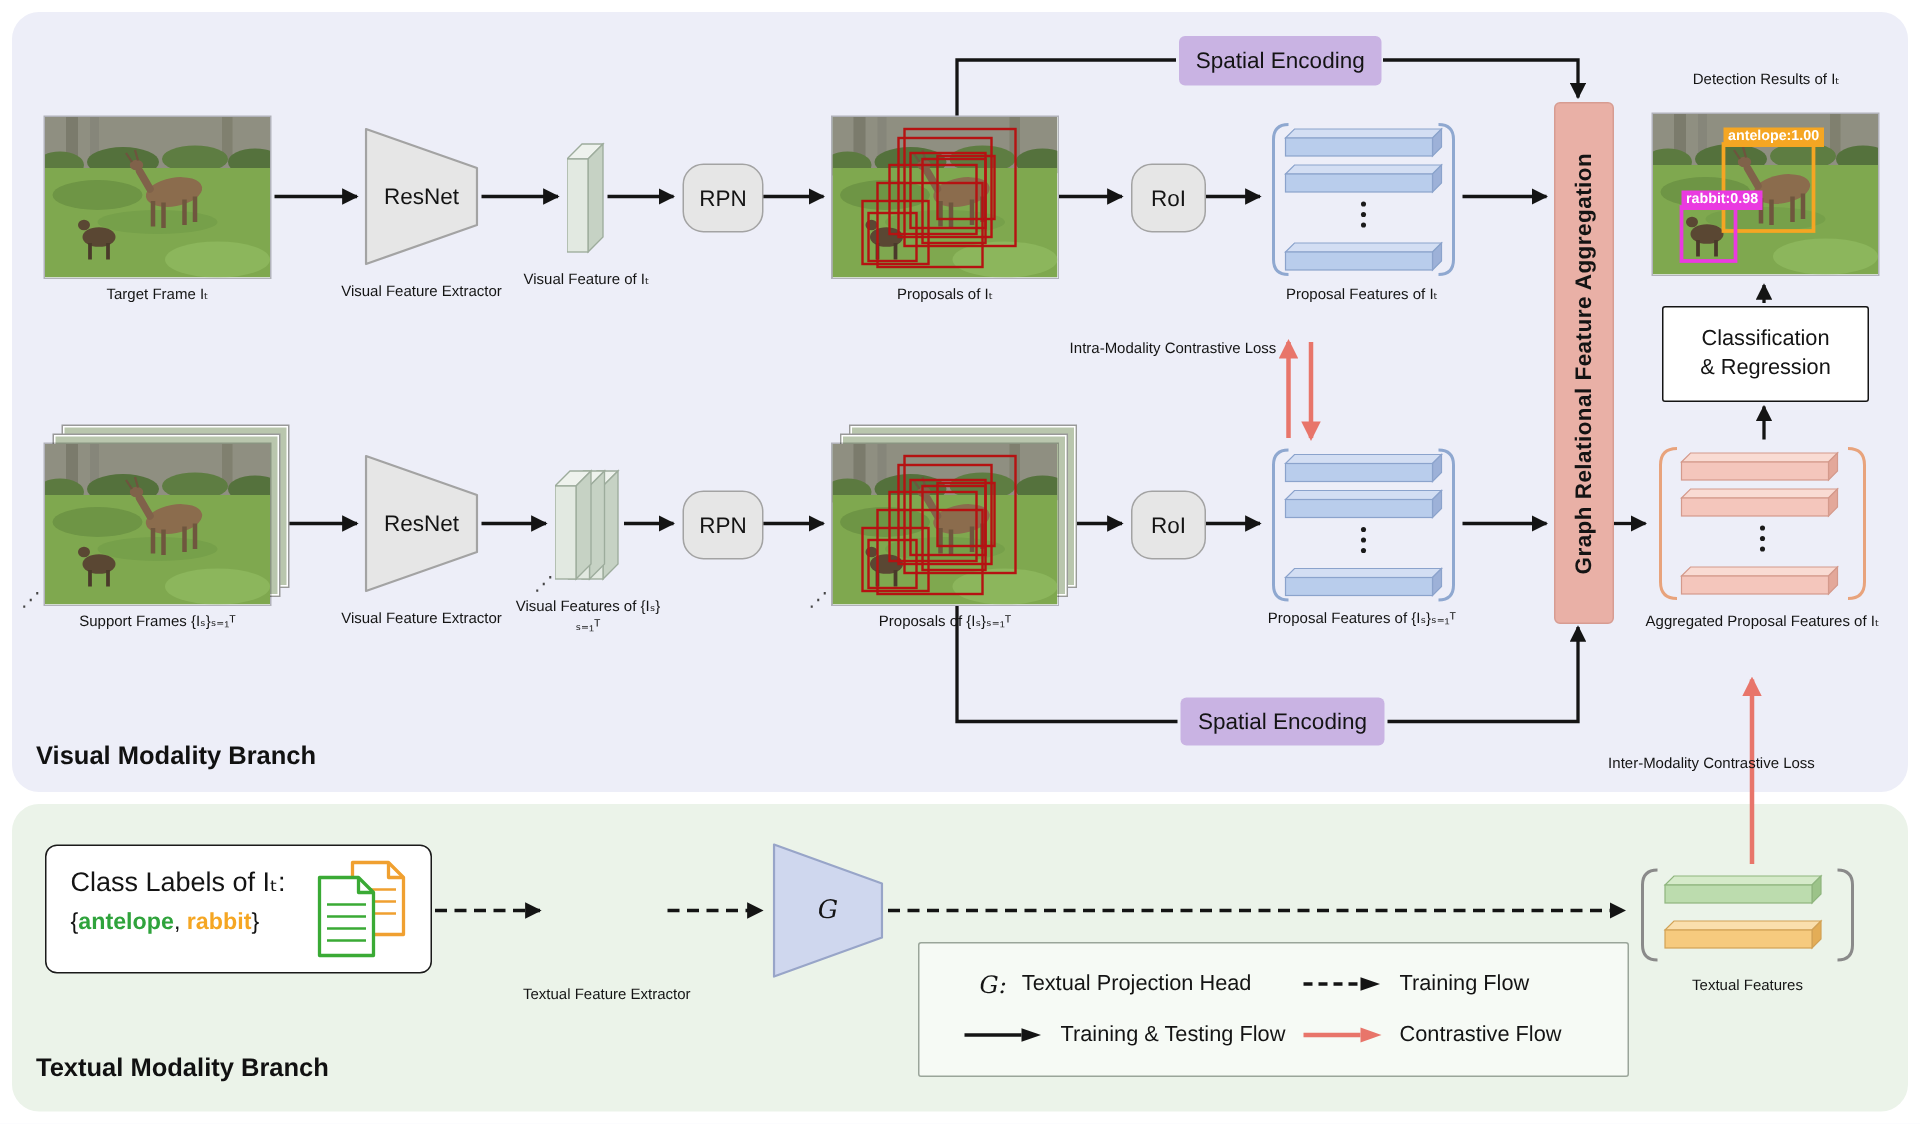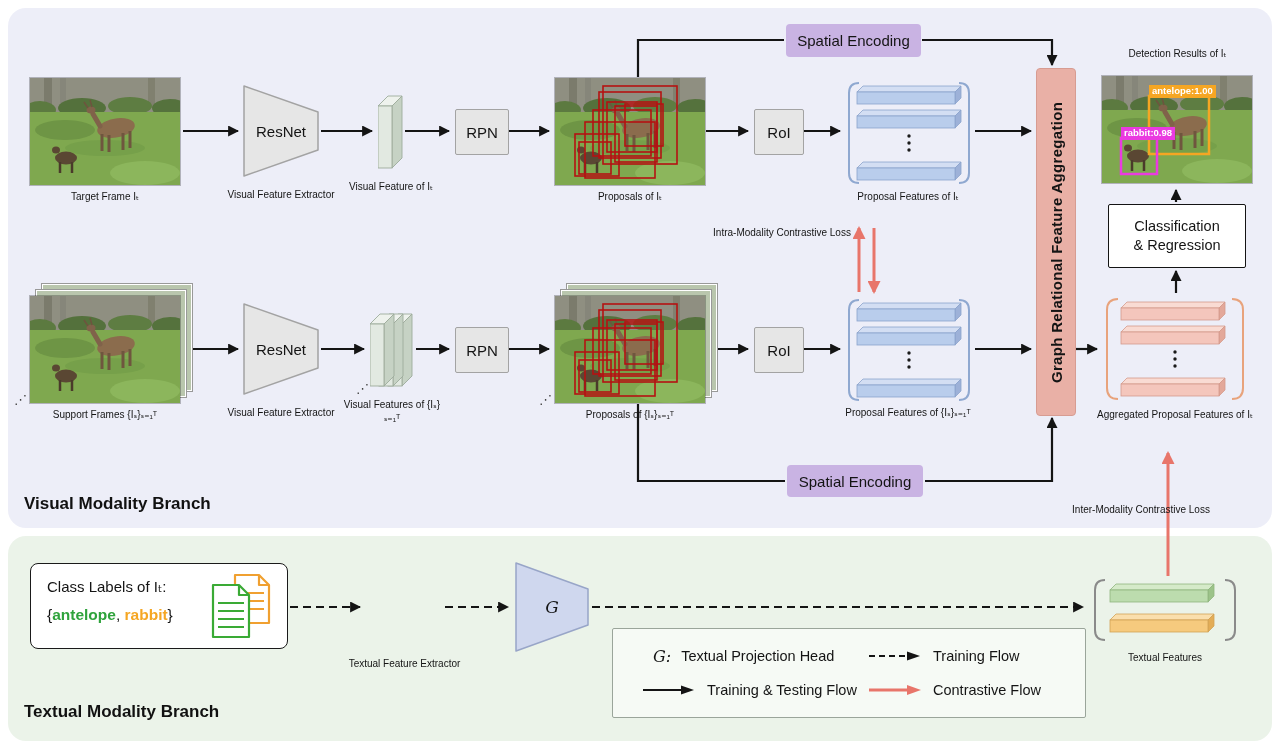--- a/index.html
+++ b/index.html
@@ -11,34 +11,34 @@
   .branch-title{position:absolute;font-size:17px;font-weight:700;color:#111;}
   svg.wires{position:absolute;left:0;top:0;width:1280px;height:749px;pointer-events:none;}
   .wire{stroke:#141414;stroke-width:2.2;fill:none;}
   .wire.dash{stroke-dasharray:8 5;}
   .wire.red{stroke:var(--contrastive_arrow,#e8756a);stroke-width:3;}
   .lbl{position:absolute;text-align:center;font-size:10px;line-height:1.25;color:#141414;}
   .img{position:absolute;width:150px;height:107px;}
   .photo{position:absolute;inset:0;overflow:hidden;box-shadow:0 0 0 1px rgba(0,0,0,.25);}
   .photo svg{position:absolute;inset:0;width:100%;height:100%;}
   .stack-layer{position:absolute;inset:0;background:#b9c6ad;border:1.5px solid #fff;box-shadow:0 0 0 1px #999;}
-  .gbox{position:absolute;background:#e6e6e6;border:1.3px solid #a3a3a3;border-radius:2px;display:flex;align-items:center;justify-content:center;font-size:15px;}
+  .gbox{position:absolute;background:#e6e6e6;border:1.3px solid #a3a3a3;border-radius:14px;display:flex;align-items:center;justify-content:center;font-size:15px;}
   .trap{position:absolute;}
   .trap svg{position:absolute;inset:0;width:100%;height:100%;}
   .trap-label{position:absolute;inset:0;display:flex;align-items:center;justify-content:center;font-size:15px;}
   .math{font-family:"DejaVu Serif","Liberation Serif",serif;font-style:italic;}
   .spatial{position:absolute;background:var(--spatial_encoding_fill,#c9b3e3);border-radius:4px;display:flex;align-items:center;justify-content:center;font-size:15px;color:#141414;}
   .graph-box{position:absolute;background:var(--graph_aggregation_fill,#e9b0a6);border:1px solid #d79c92;border-radius:4px;display:flex;align-items:center;justify-content:center;
     writing-mode:vertical-rl;transform:rotate(180deg);font-weight:700;font-size:15px;letter-spacing:.3px;}
   .cr-box{position:absolute;background:#fff;border:1.6px solid #141414;border-radius:2px;display:flex;flex-direction:column;align-items:center;justify-content:center;font-size:14.5px;line-height:1.3;}
   .featgroup{position:absolute;}
   .featgroup svg{position:absolute;inset:0;width:100%;height:100%;}
   .det-badge{position:absolute;color:#fff;font-size:9.5px;font-weight:700;padding:1px 3px;line-height:1.15;white-space:nowrap;}
   .class-box{position:absolute;background:#fff;border:1.8px solid #1a1a1a;border-radius:8px;}
-  .cl-heading{position:absolute;left:16px;top:14px;font-size:15px;}
+  .cl-heading{position:absolute;left:16px;top:14px;font-size:18px;}
   .cl-set{position:absolute;left:16px;top:42px;font-size:15.5px;}
   .cl-set .green{color:var(--antelope_text,#2fa33c);font-weight:700;}
   .cl-set .orange{color:var(--rabbit_text,#f5a623);font-weight:700;}
   .legend{position:absolute;background:rgba(255,255,255,.55);border:1.4px solid #9aa59a;border-radius:2px;}
   .legend-grid{position:absolute;inset:10px 14px;display:grid;grid-template-columns:240px 1fr;grid-template-rows:1fr 1fr;}
   .legend-item{display:flex;align-items:center;gap:10px;font-size:14.5px;}
   .ellip{position:absolute;font-size:13px;color:#444;}
   .defs-hidden{position:absolute;width:0;height:0;}
 </style>
 </head>

